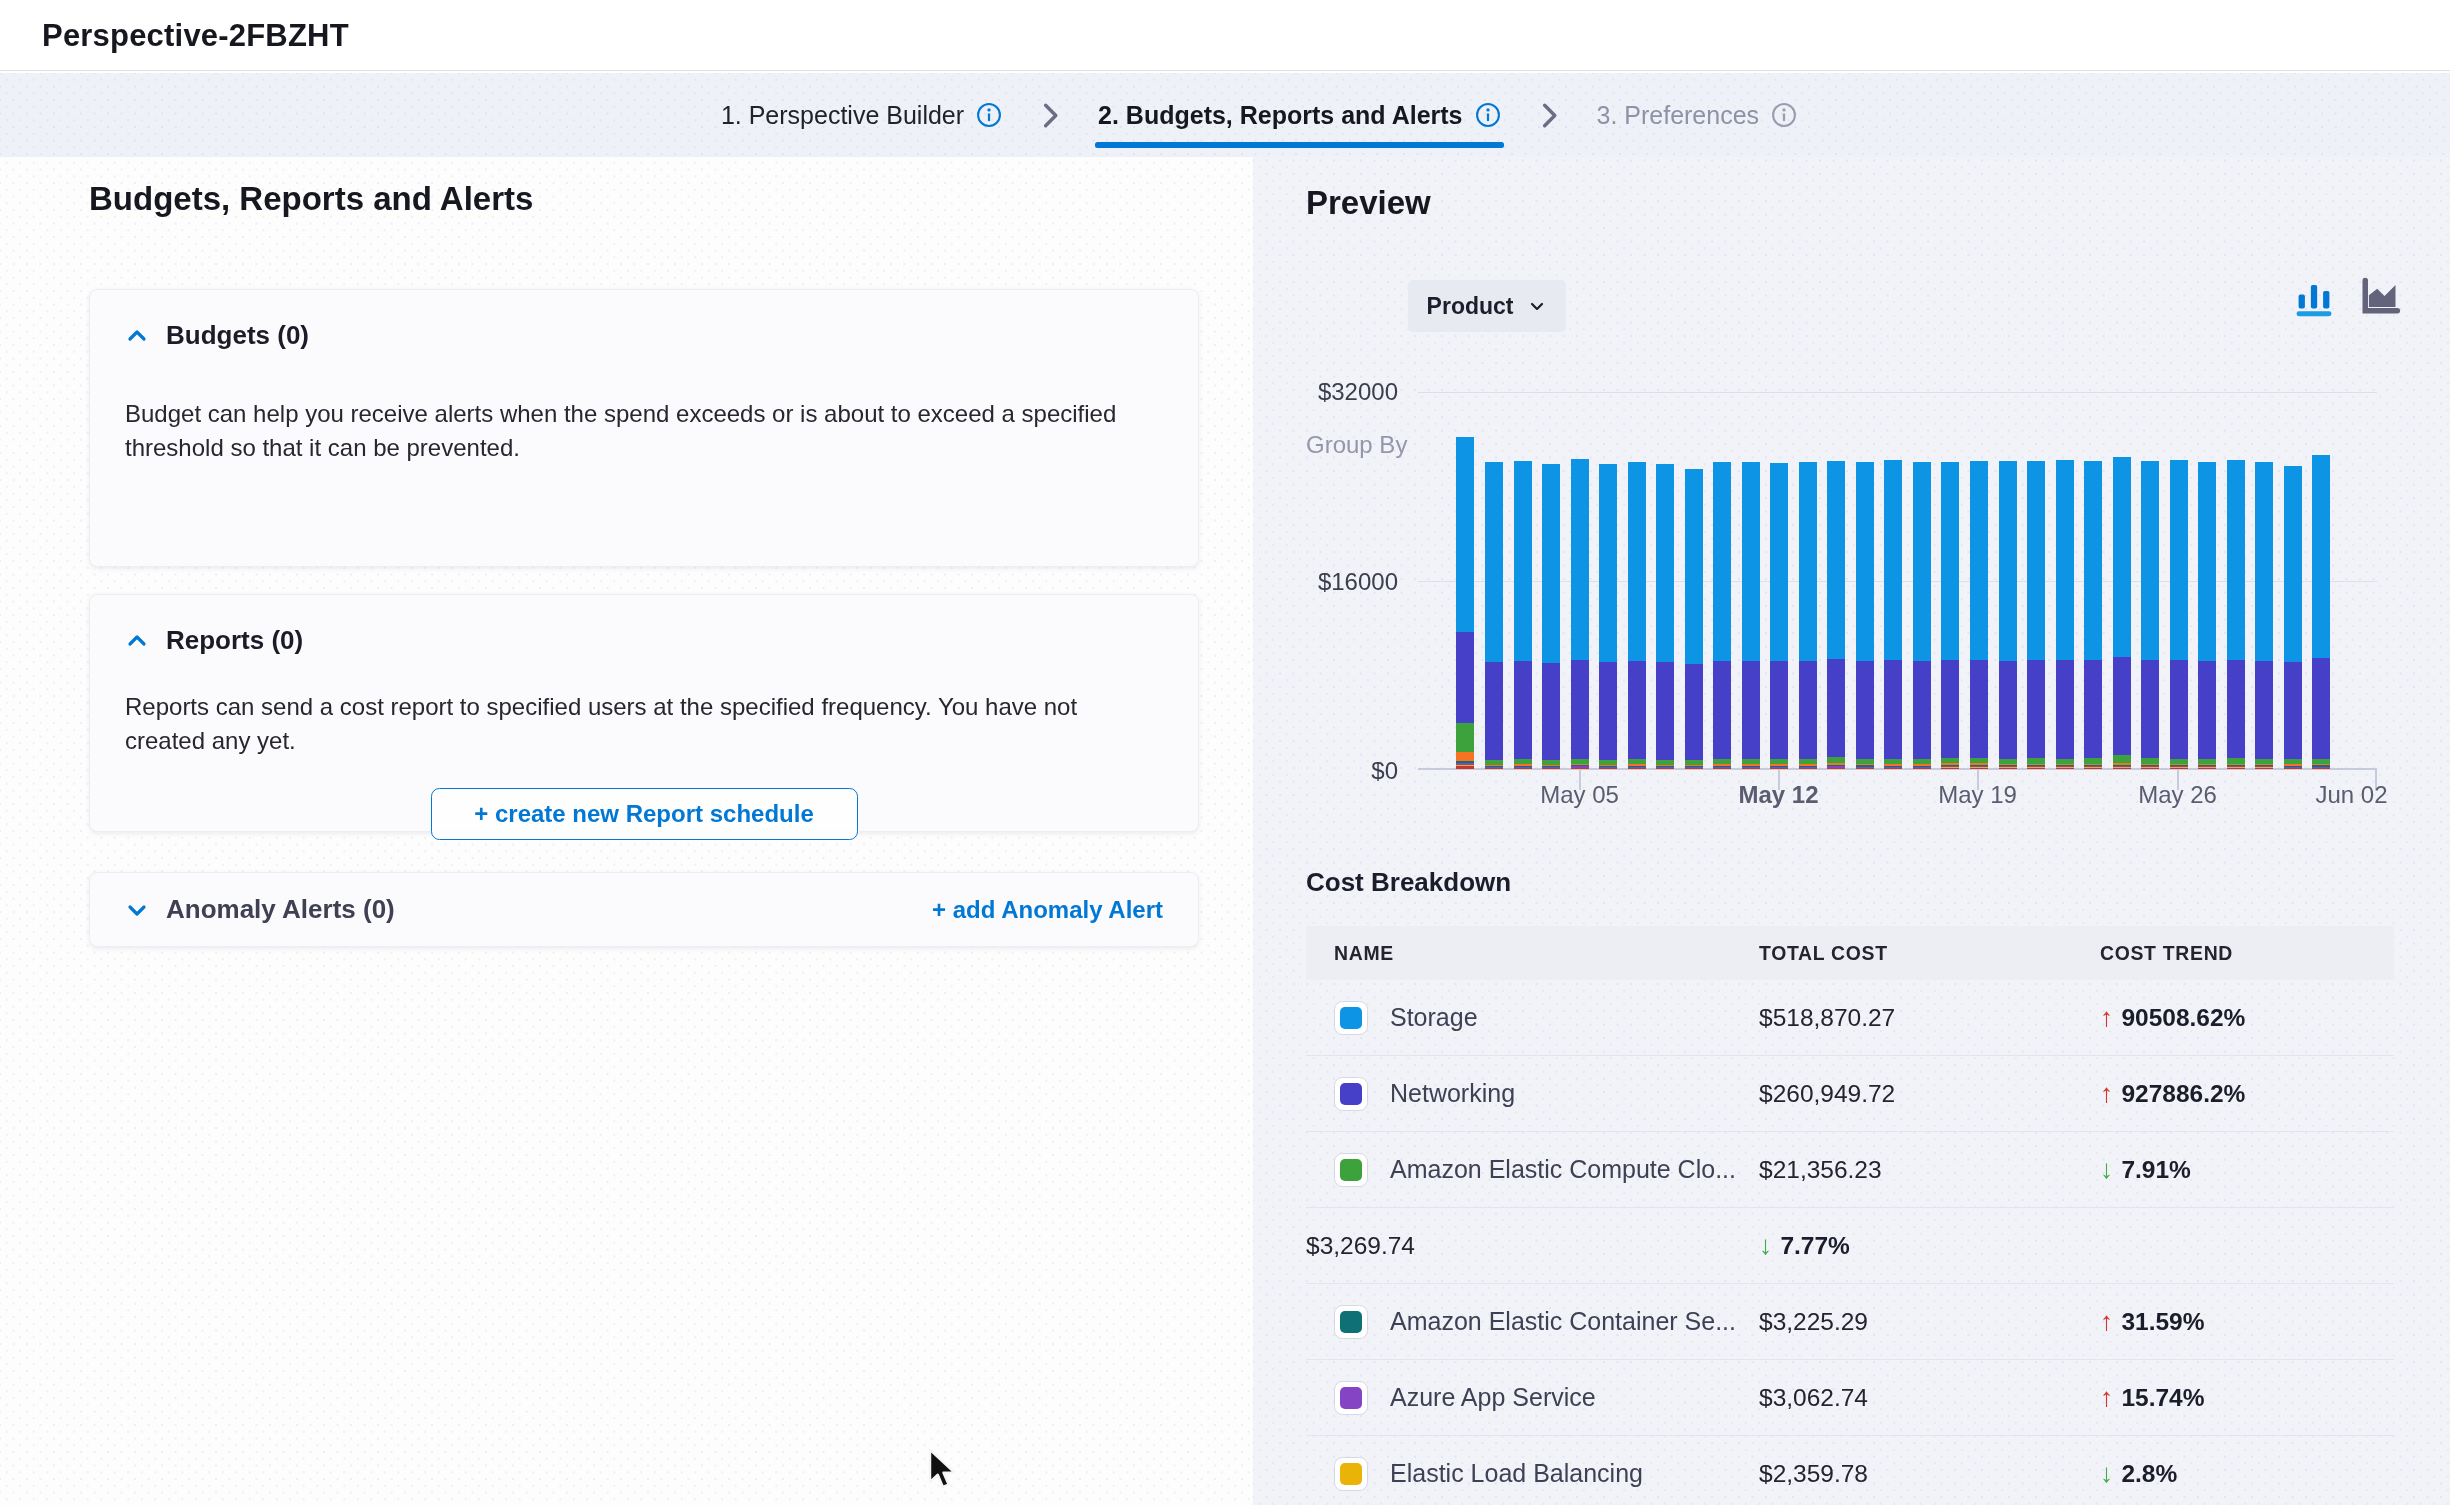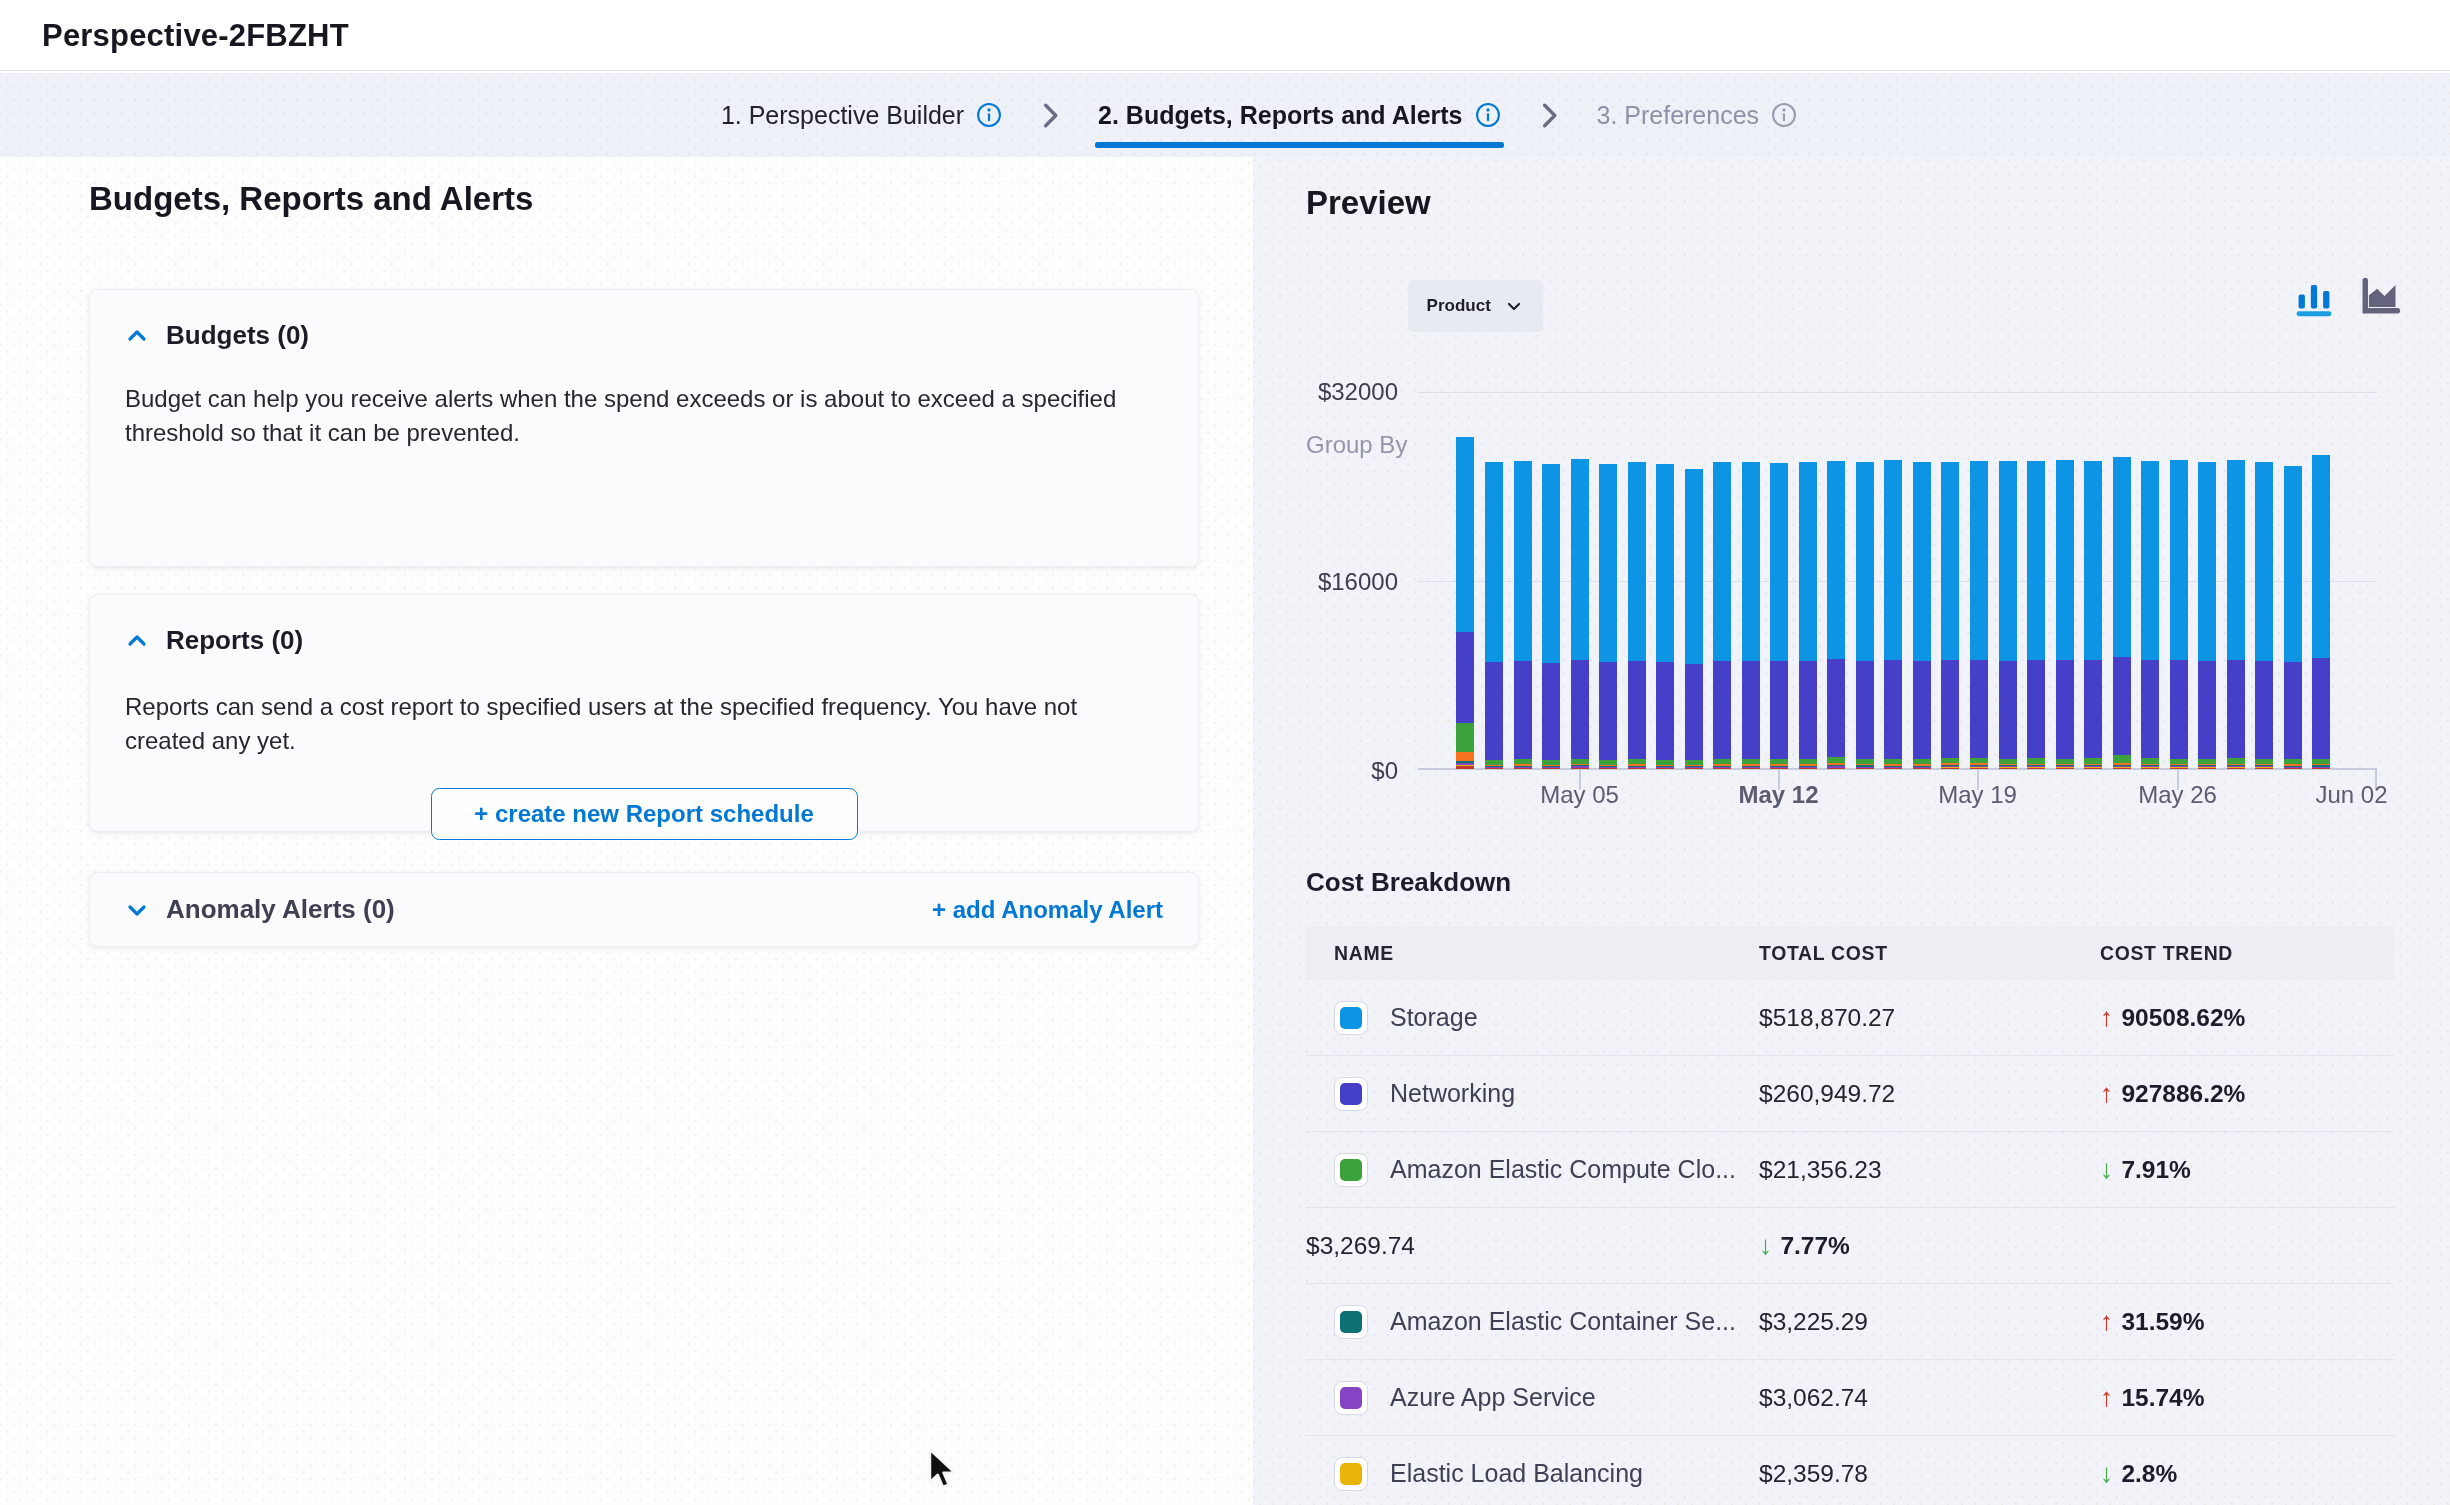--- a/index.html
+++ b/index.html
@@ -52,21 +52,21 @@
   #anomaly-card .card-head { color:#3f4052; }
   .blue-link { color:#0278d5; font-size:24px; font-weight:600; cursor:pointer; text-decoration:none; }
 
   
   .preview-panel { position:absolute; left:1253px; top:147px; width:1197px; height:1359px;
     background-color:#f1f3f8; border-top-left-radius:13.5px; }
   .preview-title { position:absolute; left:53px; top:37px; font-size:33px; font-weight:700; color:#16171f; }
   .groupby-label { position:absolute; left:53px; top:284px; font-size:24px; color:#9496ab; }
   .groupby-chip { position:absolute; left:155px; top:133px; height:52px; padding:0 18.6px;
     background:#e8eaf1; border-radius:5px; display:flex; align-items:center; gap:13.5px;
-    font-size:17px; font-weight:600; color:#1d1e2c; cursor:pointer; border:none; font-family:inherit; }
+    font-size:23px; font-weight:600; color:#1d1e2c; cursor:pointer; border:none; font-family:inherit; }
   .chart-type-icons { position:absolute; right:49px; top:128px; display:flex; gap:22px; align-items:flex-end; }
   .chart-type-icons svg { cursor:pointer; }
 
   
   .ylabel { position:absolute; width:135px; text-align:right; right:1052px;
     font-size:24px; color:#3c3e50; }
   .chart-plot { position:absolute; left:165px; top:245px; width:959px; height:378px; }
   .gridline { position:absolute; left:0; width:959px; height:0.8px; background:#dcdeea; }
   .axis-base { position:absolute; left:0; bottom:0; width:959px; height:1.7px; background:#c7cbde; }
   .xtick { position:absolute; top:378px; width:1.7px; height:20px; background:#c7cbde; }
@@ -144,21 +144,21 @@
 <div class="left-content dotted">
   <div class="page-heading">Budgets, Reports and Alerts</div>
 
   <div class="card" id="budgets-card">
     <div class="card-head" style="margin-top:30px;">
       <svg class="chev" viewBox="0 0 24 24">
           <polyline points="5,15 12,8 19,15" fill="none" stroke="#0278d5" stroke-width="3.2" stroke-linecap="round" stroke-linejoin="round"></polyline>
         </svg>
       <span>Budgets (0)</span>
     </div>
-    <div class="card-desc" style="margin-top:31px;">Budget can help you receive alerts when the spend exceeds or is about to exceed a specified threshold so that it can be prevented.</div>
+    <div class="card-desc" style="margin-top:46px;">Budget can help you receive alerts when the spend exceeds or is about to exceed a specified threshold so that it can be prevented.</div>
   </div>
 
   <div class="card" id="reports-card">
     <div class="card-head" style="margin-top:30px;">
       <svg class="chev" viewBox="0 0 24 24">
           <polyline points="5,15 12,8 19,15" fill="none" stroke="#0278d5" stroke-width="3.2" stroke-linecap="round" stroke-linejoin="round"></polyline>
         </svg>
       <span>Reports (0)</span>
     </div>
     <div class="card-desc" style="margin-top:34px;">Reports can send a cost report to specified users at the specified frequency. You have not created any yet.</div>

